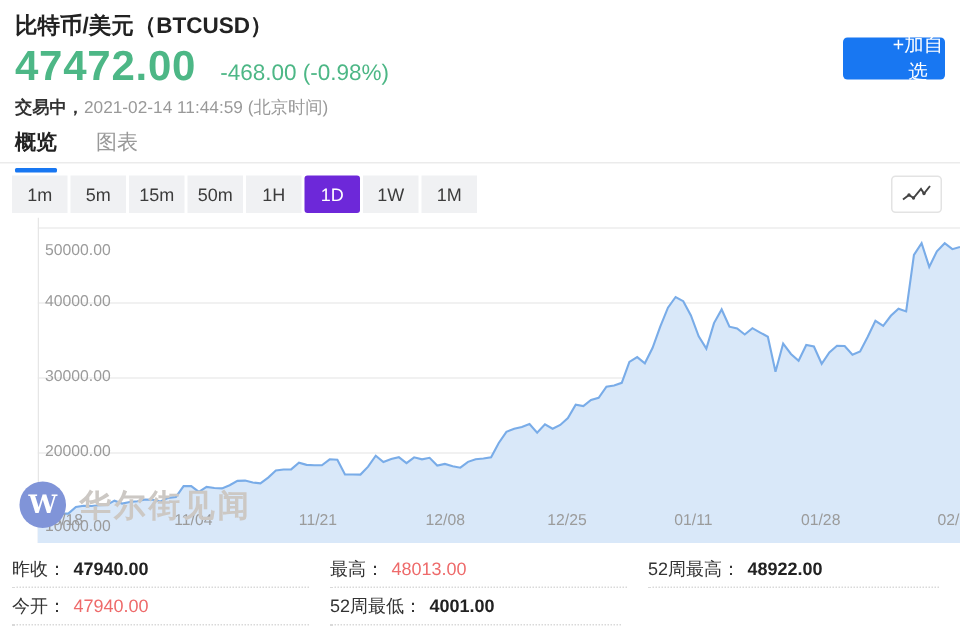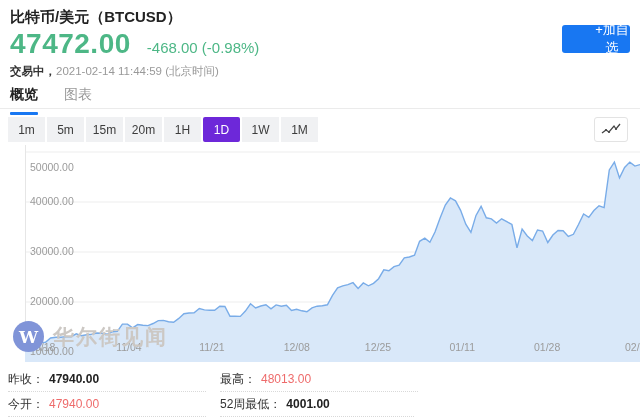--- a/index.html
+++ b/index.html
@@ -86,21 +86,21 @@
 
   <div class="tabs">
       <div class="tab active">概览</div>
       <div class="tab">图表</div>
     </div>
 
   <div class="range-bar">
       <div class="range-btn">1m</div>
       <div class="range-btn">5m</div>
       <div class="range-btn">15m</div>
-      <div class="range-btn">20m</div>
+      <div class="range-btn">50m</div>
       <div class="range-btn">1H</div>
       <div class="range-btn selected">1D</div>
       <div class="range-btn">1W</div>
       <div class="range-btn">1M</div>
     </div>
   <div class="chart-type-btn">
     <svg width="20" height="14" viewBox="0 0 20 14">
       <polyline points="1,10 5,7 8,9 13,3 15,6 19,1" fill="none" stroke="#444" stroke-width="1.3"></polyline>
       <circle cx="5" cy="7" r="1.1" fill="#444"></circle>
       <circle cx="8" cy="9" r="1.1" fill="#444"></circle>
@@ -146,20 +146,24 @@
   <div class="stats">
       <div class="stats-row">
         <div class="stat-cell c0">
           <span class="stat-label">昨收：</span>
           <span class="stat-value dark">47940.00</span>
         </div>
         <div class="stat-cell c1">
           <span class="stat-label">最高：</span>
           <span class="stat-value red">48013.00</span>
         </div>
+        <div class="stat-cell c2">
+          <span class="stat-label">52周最高：</span>
+          <span class="stat-value dark">48922.00</span>
+        </div>
       </div>
       <div class="stats-row">
         <div class="stat-cell c0">
           <span class="stat-label">今开：</span>
           <span class="stat-value red">47940.00</span>
         </div>
         <div class="stat-cell c2">
           <span class="stat-label">52周最低：</span>
           <span class="stat-value dark">4001.00</span>
         </div>

